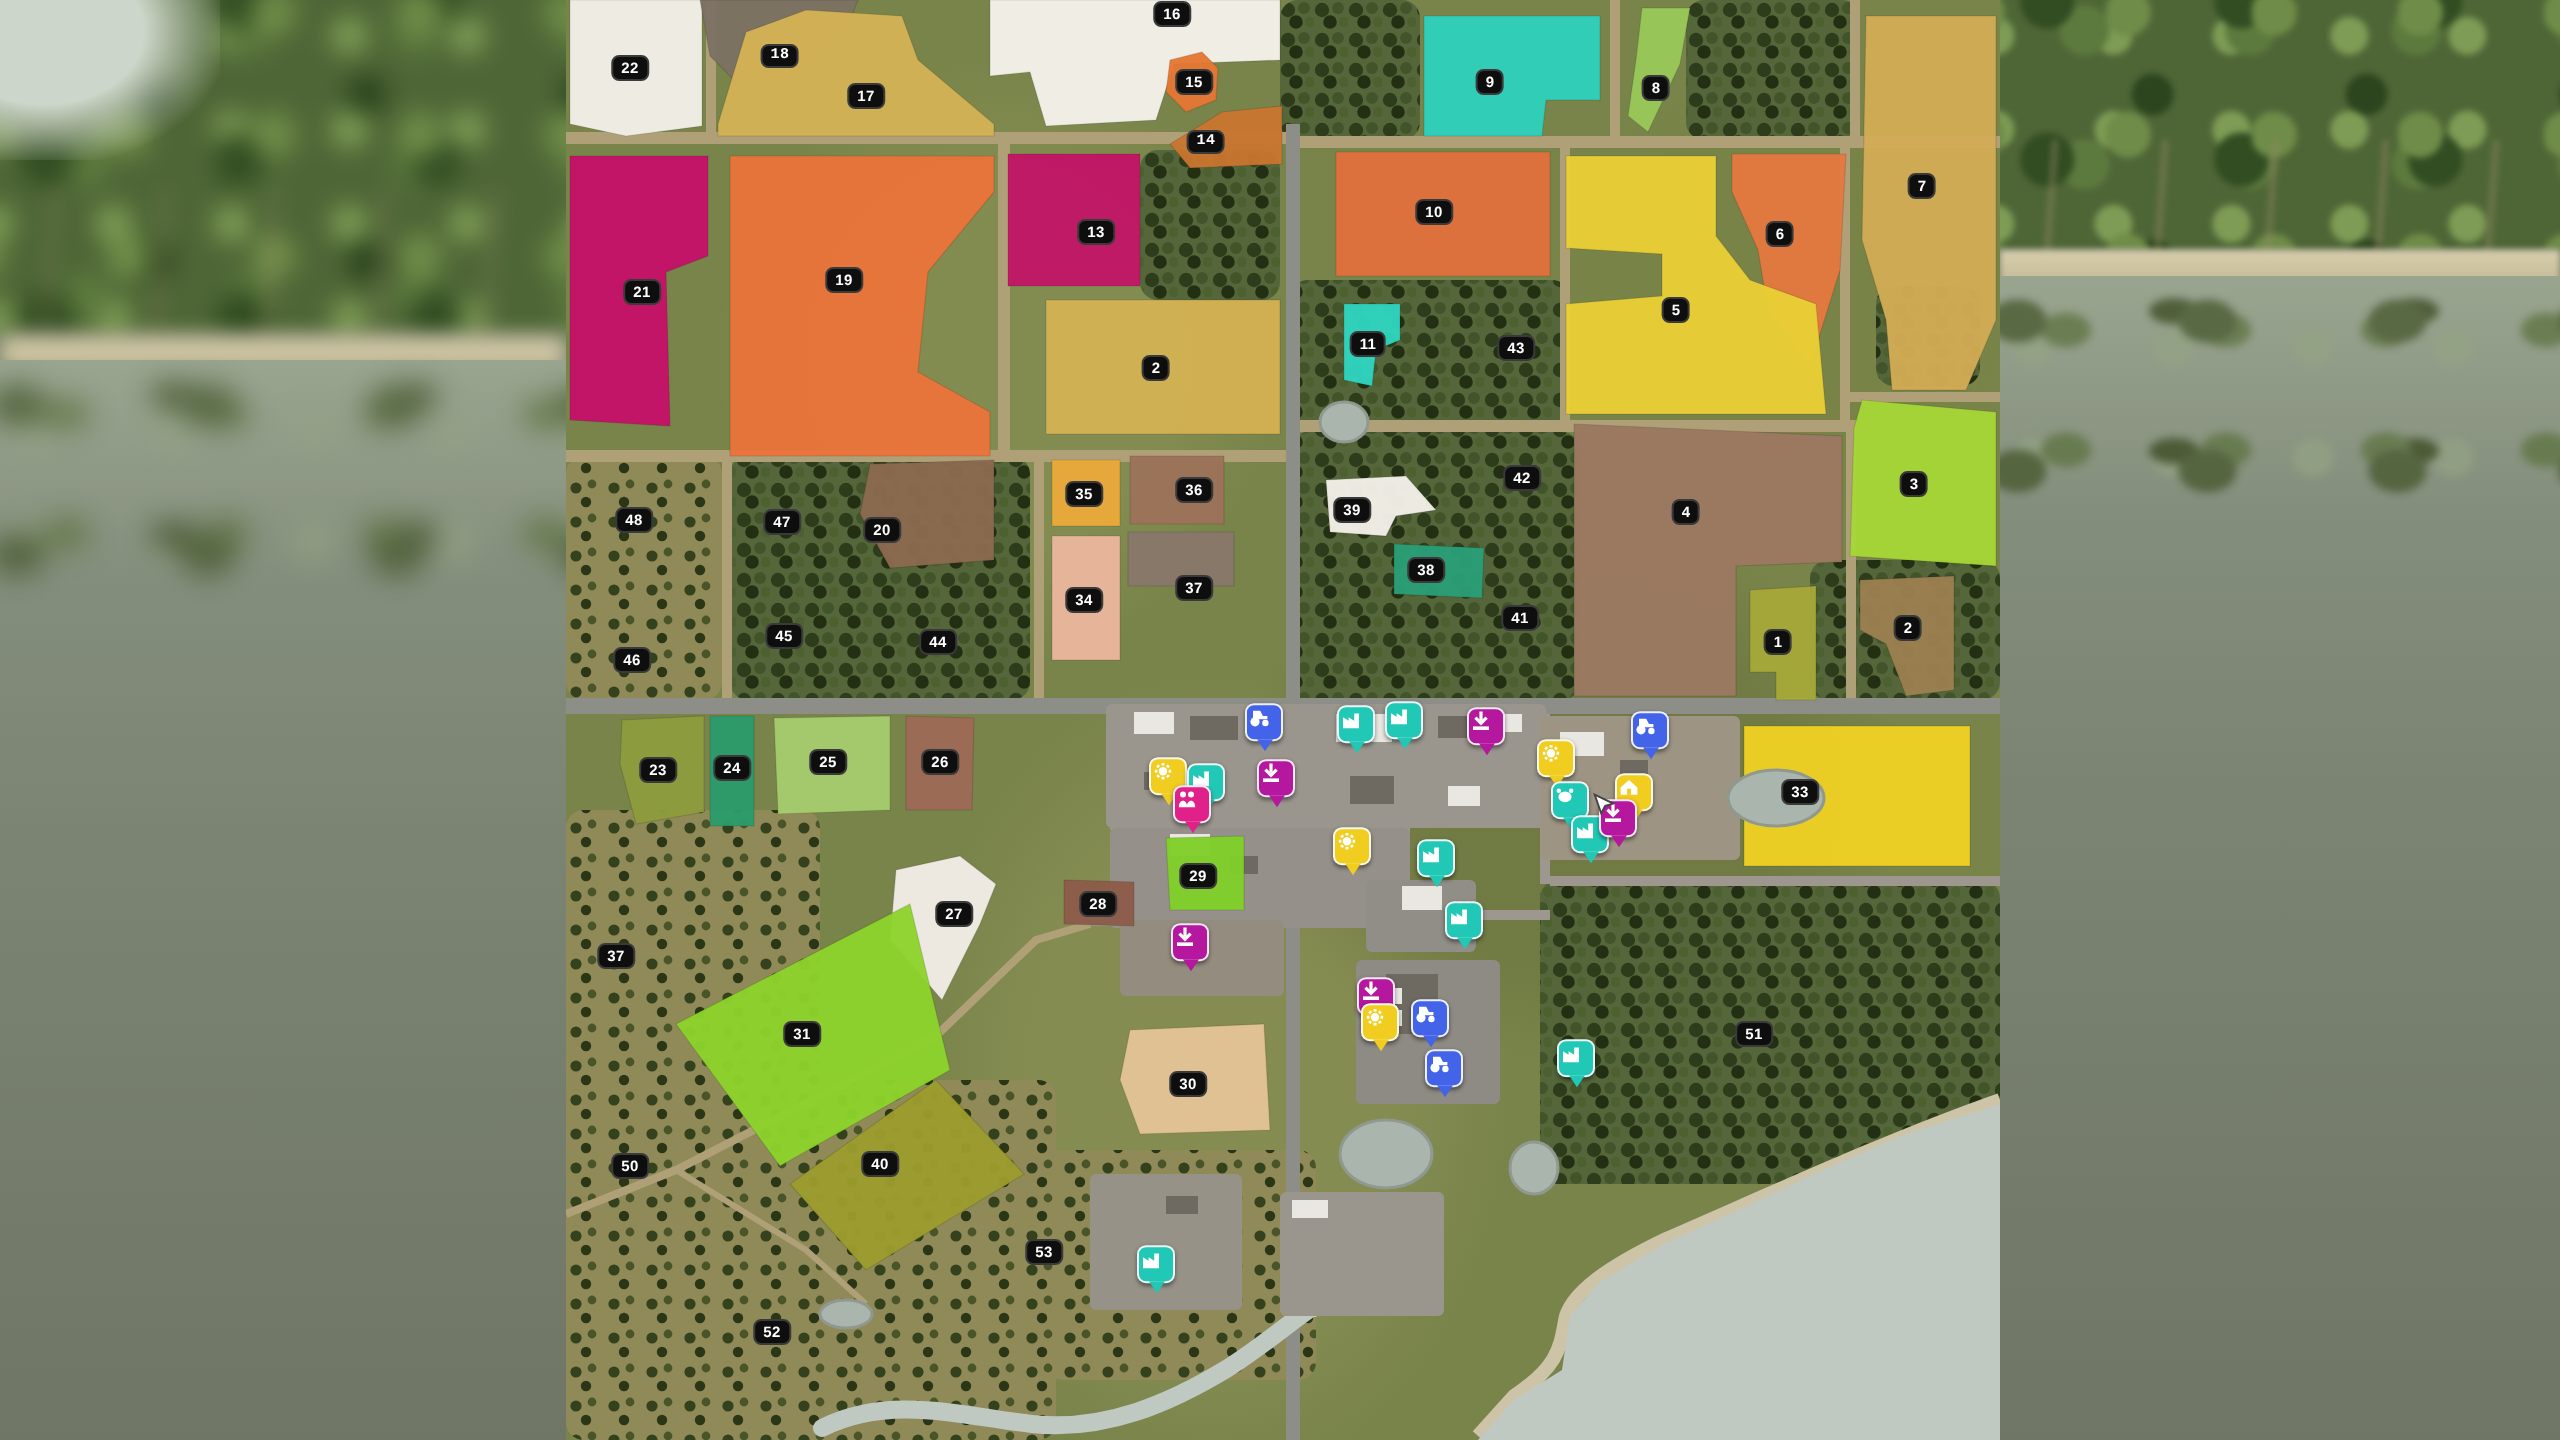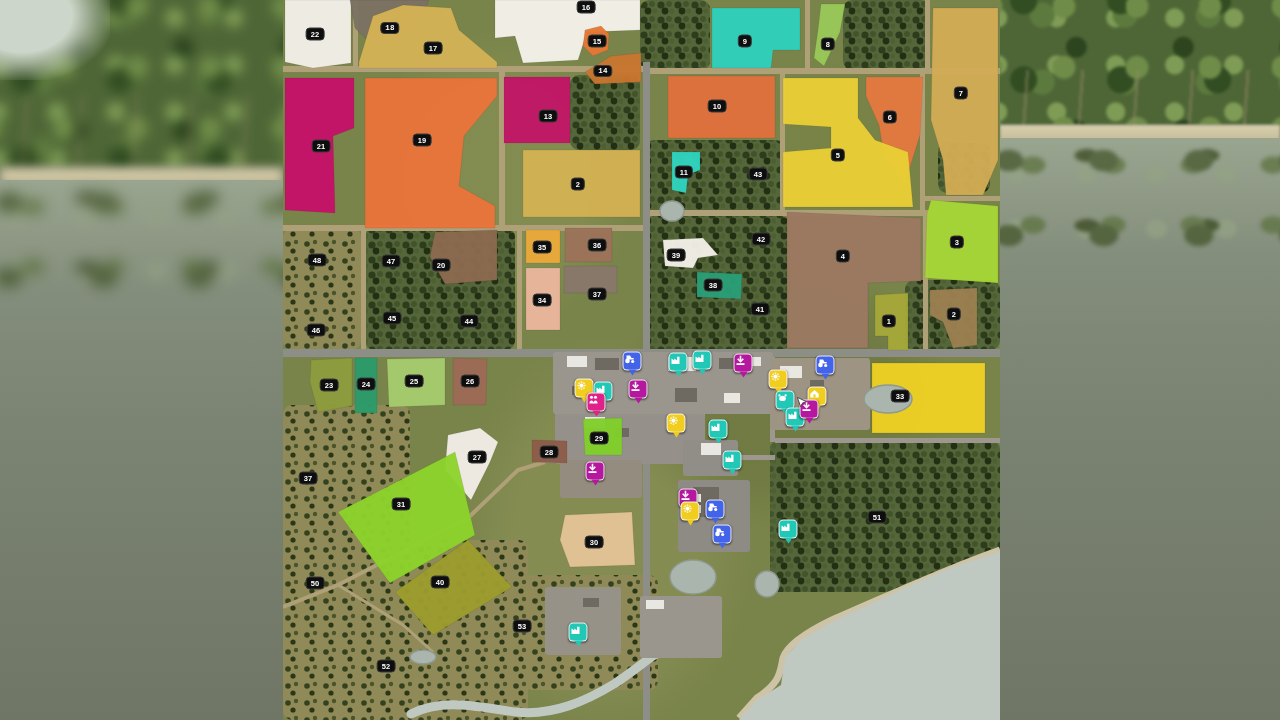--- a/index.html
+++ b/index.html
@@ -251,21 +251,21 @@
       <div class="flabel" style="left: 314px; top: 245px;">36</div>
       <div class="flabel" style="left: 259px; top: 300px;">34</div>
       <div class="flabel" style="left: 314px; top: 294px;">37</div>
       <div class="flabel" style="left: 46px; top: 385px;">23</div>
       <div class="flabel" style="left: 83px; top: 384px;">24</div>
       <div class="flabel" style="left: 131px; top: 381px;">25</div>
       <div class="flabel" style="left: 187px; top: 381px;">26</div>
       <div class="flabel" style="left: 194px; top: 457px;">27</div>
       <div class="flabel" style="left: 266px; top: 452px;">28</div>
       <div class="flabel" style="left: 316px; top: 438px;">29</div>
-      <div class="flabel" style="left: 118px; top: 504px;">31</div>
+      <div class="flabel" style="left: 118px; top: 517px;">31</div>
       <div class="flabel" style="left: 157px; top: 582px;">40</div>
       <div class="flabel" style="left: 311px; top: 542px;">30</div>
       <div class="flabel" style="left: 617px; top: 396px;">33</div>
       <div class="flabel" style="left: 477px; top: 309px;">41</div>
       <div class="flabel" style="left: 478px; top: 239px;">42</div>
       <div class="flabel" style="left: 475px; top: 174px;">43</div>
       <div class="flabel" style="left: 186px; top: 321px;">44</div>
       <div class="flabel" style="left: 109px; top: 318px;">45</div>
       <div class="flabel" style="left: 33px; top: 318px; margin-top: 12px;">46</div>
       <div class="flabel" style="left: 108px; top: 261px;">47</div>

